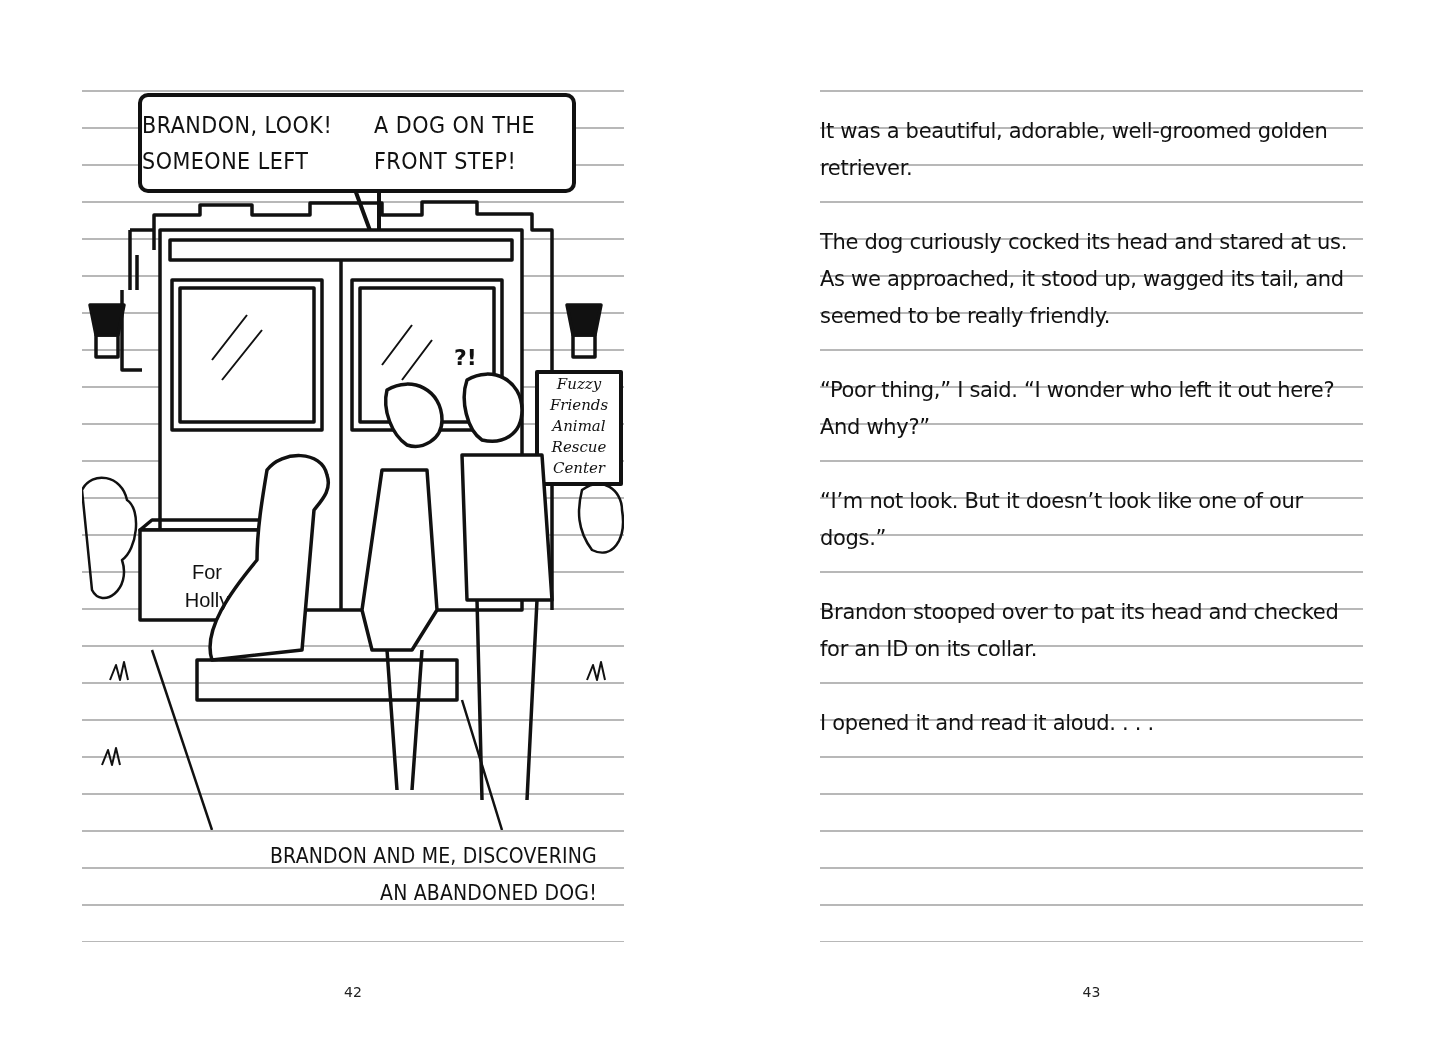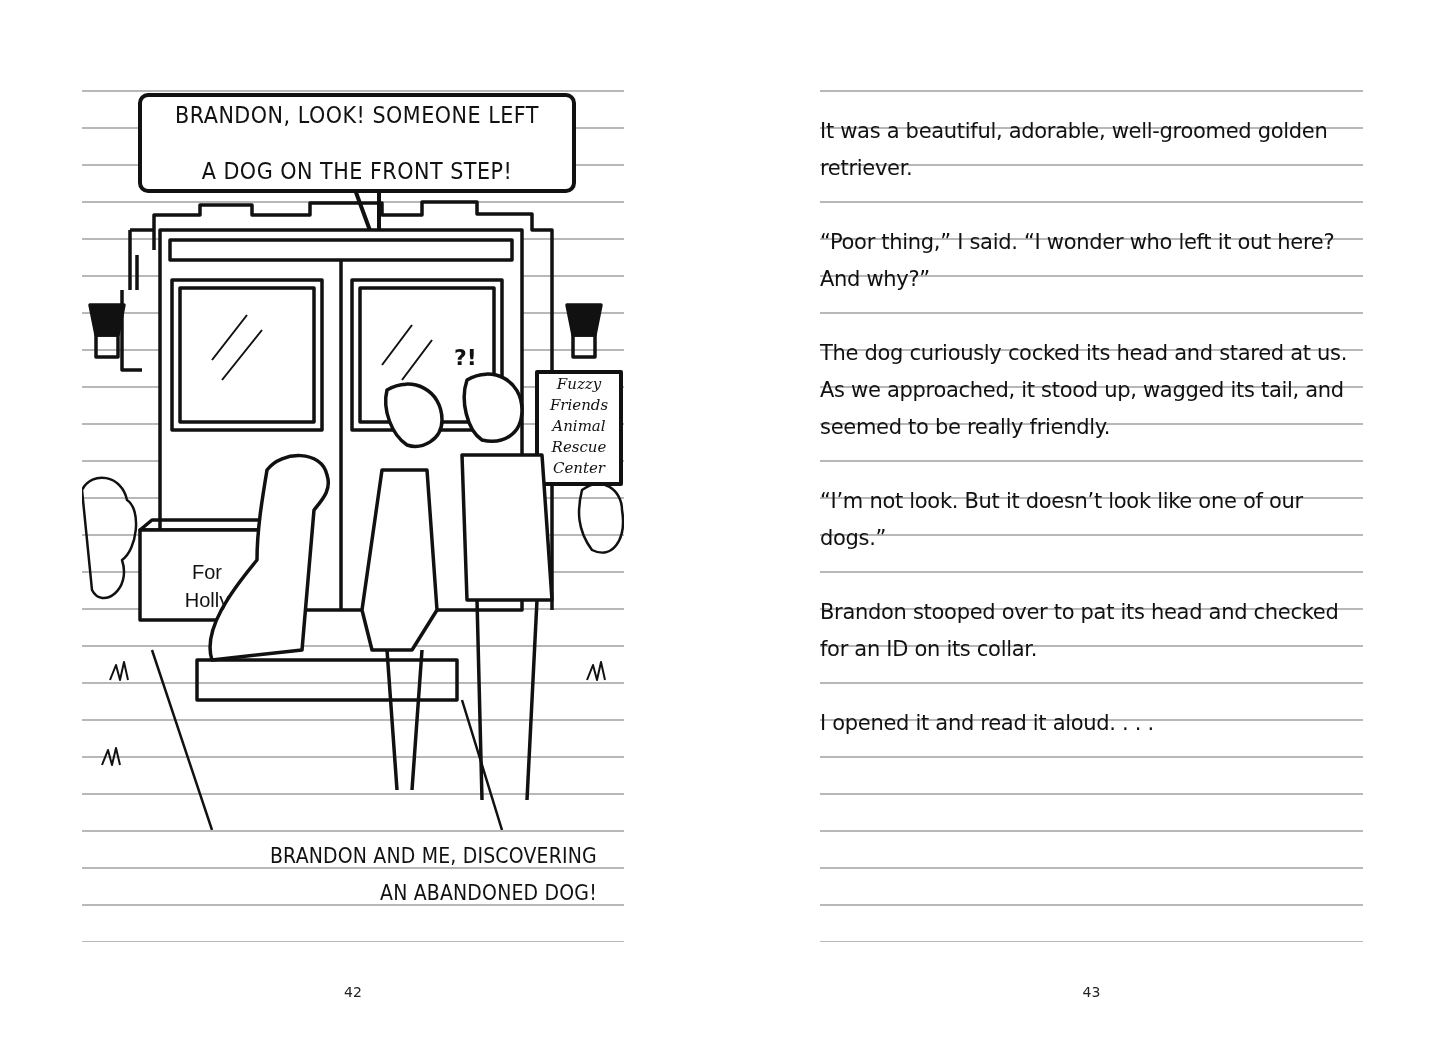--- a/index.html
+++ b/index.html
@@ -17,21 +17,21 @@
     
     .text-block { position: absolute; left: 0; top: 67px; width: 100%; margin-top: 46px; }
     .para { margin: 0; font-family: "DejaVu Sans", sans-serif; font-size: 21px;
             line-height: 37px; letter-spacing: -0.3px; color: #111; }
     .para + .para { margin-top: 37px; }
 
     
     .illus { position: absolute; left: 0; top: 90px; width: 542px; height: 740px; }
     .bubble { position: absolute; left: 56px; top: 3px; width: 430px; height: 92px;
               background: #fff; border: 4px solid #111; border-radius: 10px; z-index: 3;
-              display: flex; flex-direction: column; align-items: center; justify-content: space-between; }
+              display: flex; flex-direction: row; align-items: center; justify-content: flex-start; }
     .bubble span { font-family: "DejaVu Sans Condensed", "DejaVu Sans", sans-serif;
                    font-size: 23px; line-height: 36px; letter-spacing: 0.5px; color: #111; }
     .caption { position: absolute; left: 0; top: 838px; width: 542px; text-align: right; }
     .caption span { display: block; font-family: "DejaVu Sans", sans-serif; font-size: 21px;
                     line-height: 37px; letter-spacing: 0.2px; color: #111; transform: scaleX(0.9); }
     .sign-text { font-family: "DejaVu Serif", serif; font-size: 15px; font-style: italic; }
     .box-text { font-family: "Liberation Sans", sans-serif; font-size: 20px; }
   </style>
 </head>
 <body>
@@ -117,20 +117,20 @@
     <span>AN ABANDONED DOG!</span>
   </div>
 
   <div class="page-num">42</div>
 </div>
 
 <div class="page right">
   <div class="rules"></div>
   <div class="text-block">
     <p class="para">It was a beautiful, adorable, well-groomed golden retriever.</p>
+    <p class="para">The dog curiously cocked its head and stared at us. As we approached, it stood up, wagged its tail, and seemed to be really friendly.</p>
     <p class="para">“Poor thing,” I said. “I wonder who left it out here? And why?”</p>
-    <p class="para">The dog curiously cocked its head and stared at us. As we approached, it stood up, wagged its tail, and seemed to be really friendly.</p>
     <p class="para">“I’m not look. But it doesn’t look like one of our dogs.”</p>
     <p class="para">Brandon stooped over to pat its head and checked for an ID on its collar.</p>
     <p class="para">I opened it and read it aloud. . . .</p>
   </div>
   <div class="page-num">43</div>
 </div>
 
 </body></html>

